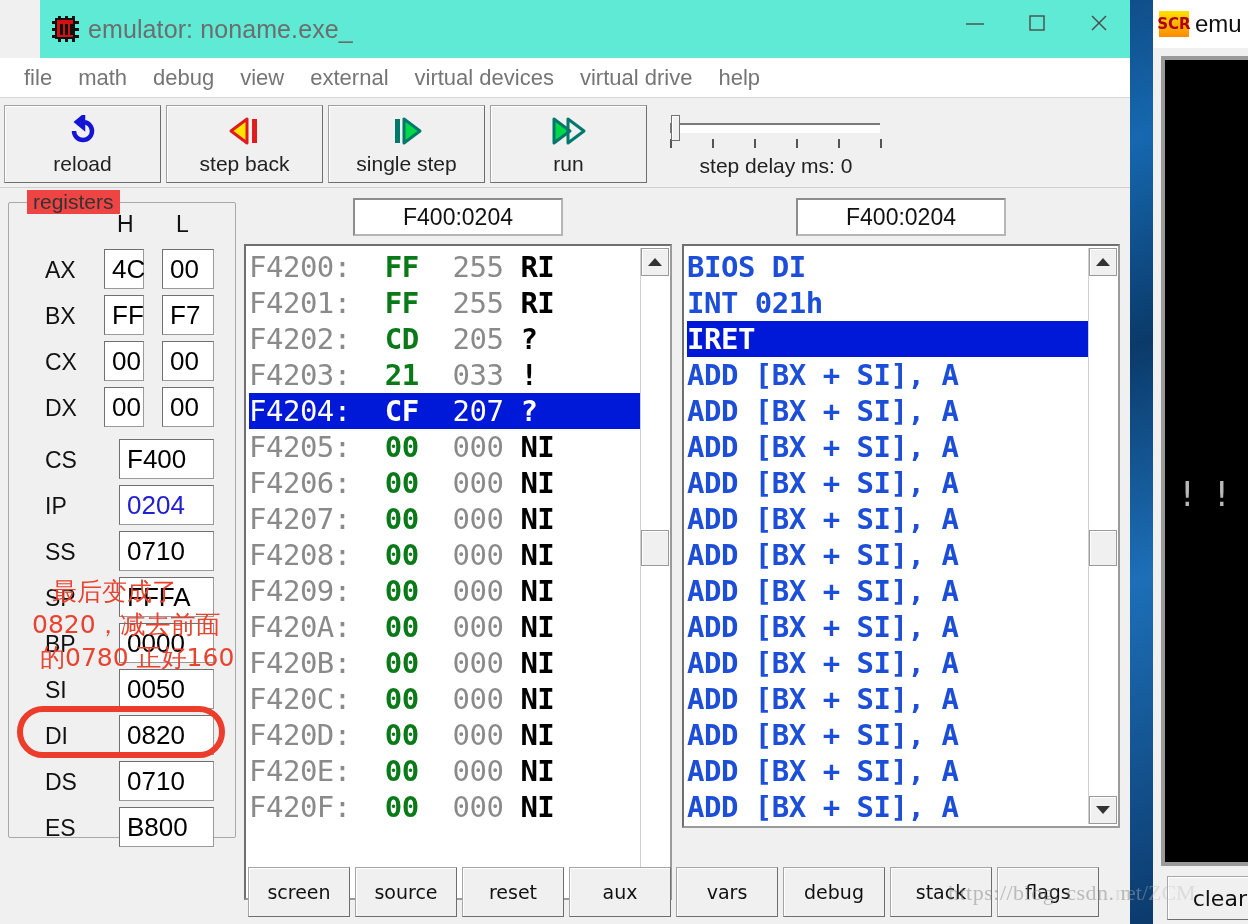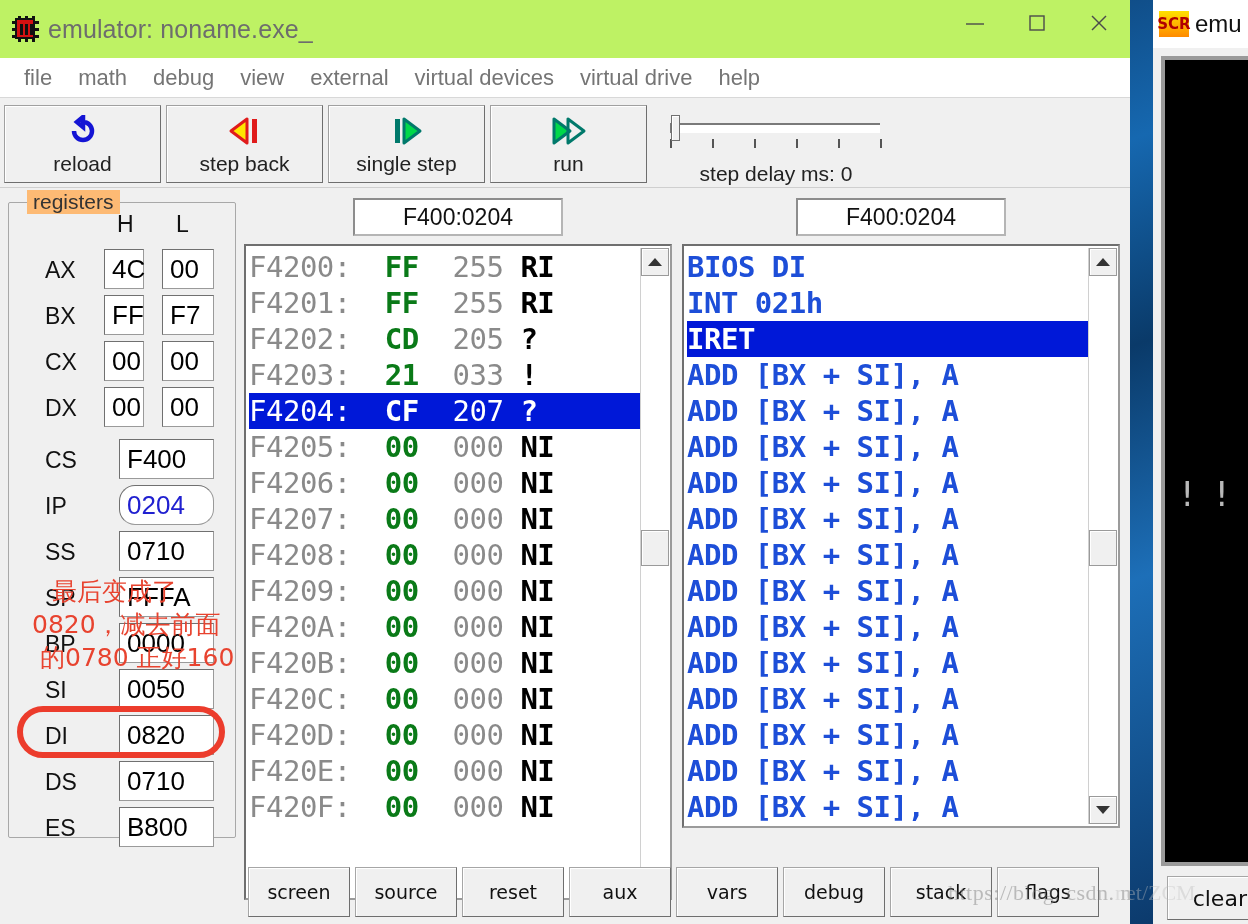--- a/index.html
+++ b/index.html
@@ -24,22 +24,22 @@
     position: absolute; left: 0; top: 0;
     width: 1130px; height: 924px;
     background: #f0f0f0;
     overflow: hidden;
   }
 
   
   .titlebar {
     position: relative;
     height: 58px;
-    background: #bef264;
-    display: flex; align-items: center;
+    background: #5eead4;
+    display: flex; align-items: center; margin-left: 40px;
   }
   .title-icon {
     width: 26px; height: 26px;
     margin-left: 12px; margin-right: 10px;
     position: relative;
     flex: 0 0 auto;
   }
   .chip {
     position: absolute; left: 3px; top: 2px;
     width: 20px; height: 21px;
@@ -128,35 +128,35 @@
     width: 9px; height: 26px;
     background: #f0f0f0;
     border: 1px solid #707070;
     box-shadow: inset 1px 1px 0 #fff;
   }
   .slider-ticks {
     display: flex; justify-content: space-between;
     width: 212px; margin-top: 6px;
   }
   .slider-ticks i { display:block; width:2px; height:9px; background:#555; }
-  .delay-label { font-size: 21px; color: #222; margin-top: 14px; text-align:center; width: 212px;}
+  .delay-label { font-size: 21px; color: #222; margin-top: 6px; text-align:center; width: 212px;}
 
   
   .body-area { position: relative; height: 736px; }
 
   
   .registers {
     position: absolute; left: 8px; top: 14px;
     width: 228px; height: 636px;
     border: 1px solid #a8a8a8;
     border-radius: 2px;
   }
   .reg-legend {
     position: absolute; left: 18px; top: -13px;
-    background: #fdba74; padding: 0 6px;
+    background: #ef4444; padding: 0 6px;
     font-size: 21px; color: #333;
   }
   .hl-head { position: absolute; top: 8px; left: 0; width: 100%; }
   .hl-head span {
     position: absolute; font-size: 23px; color: #111;
   }
   .reg-row { position: absolute; left: 0; width: 100%; height: 46px; }
   .reg-name {
     position: absolute; left: 36px; top: 10px;
     font-size: 23px; color: #111;
@@ -170,21 +170,21 @@
     border-left-color: #707070;
     display: flex; align-items: center;
     padding-left: 7px;
     font-size: 26px;
     color: #000;
     font-family: "Liberation Sans", sans-serif;
   }
   .reg-field.h { left: 95px; width: 40px; }
   .reg-field.l { left: 153px; width: 52px; }
   .reg-field.wide { left: 110px; width: 95px; }
-  .reg-field.blue { color: #2020d0; border-radius: 16px; }
+  .reg-field.blue { color: #2020d0; }
 
   
   .annot {
     position: absolute;
     color: #e8432f;
     font-size: 25px;
     white-space: nowrap;
     pointer-events: none;
     font-family: "DejaVu Sans", sans-serif;
   }

